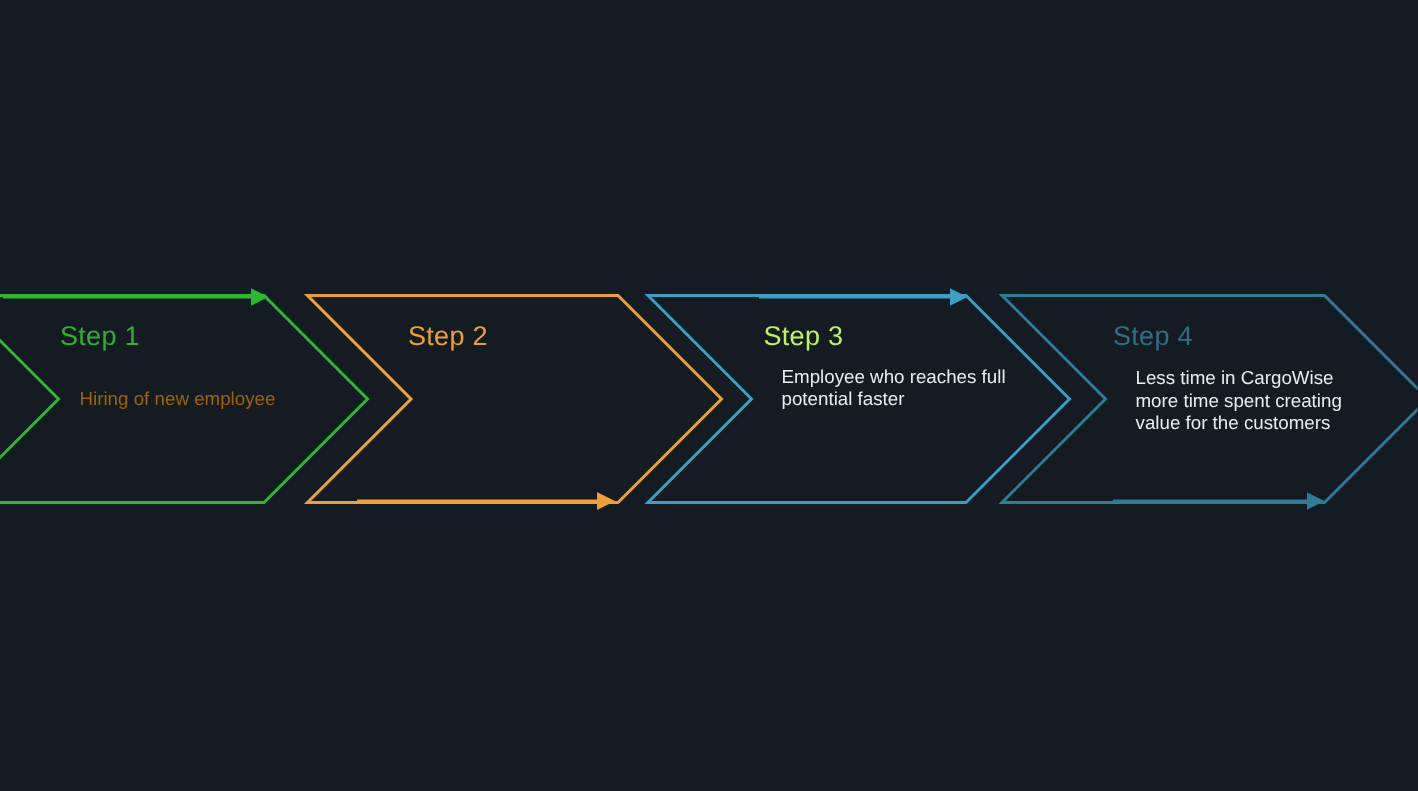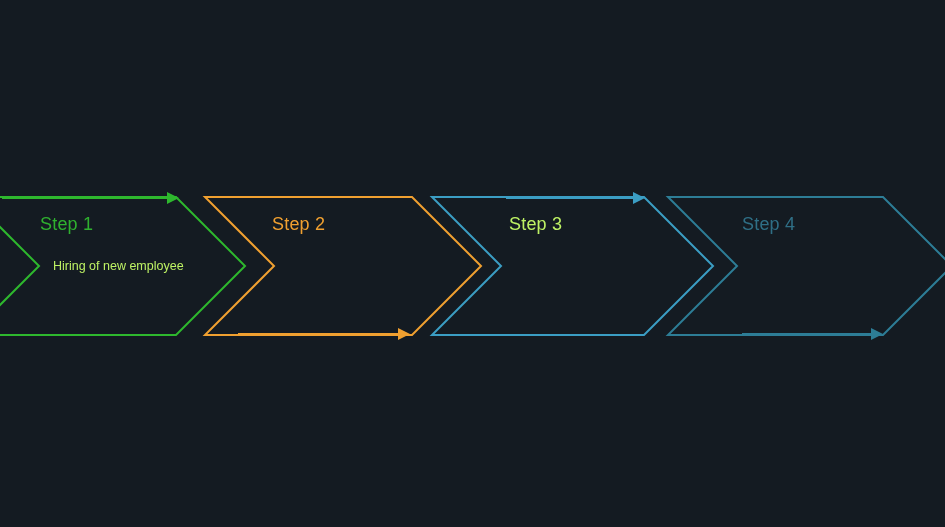--- a/index.html
+++ b/index.html
@@ -94,21 +94,26 @@
     </g>
 
     <g>
       <path d="M -30,197 L 176,197 L 245,266 L 176,335 L -30,335 L 39,266 Z" fill="none" stroke="#2eb82e" stroke-width="2" stroke-linejoin="miter" stroke-linecap="square"></path>
       <line x1="2" y1="198" x2="168" y2="198" stroke="#2eb82e" stroke-width="2" marker-end="url(#arrow-green)"></line>
     </g>
 
   </svg>
 
   <div class="step-label s1-label" style="color: rgb(47, 177, 47);">Step 1</div>
-  <div class="step-desc s1-desc" style="color: #bef264;">Hiring of new employee</div>
+  <div class="step-desc s1-desc" style="color: #a16207;">Hiring of new employee</div>
 
   <div class="step-label s2-label" style="color: rgb(240, 160, 48);">Step 2</div>
 
   <div class="step-label s3-label" style="color: #bef264;">Step 3</div>
+  <div class="step-desc s3-desc" style="color: rgb(233, 237, 240);">Employee who reaches full
+potential faster</div>
 
   <div class="step-label s4-label" style="color: rgb(47, 111, 134);">Step 4</div>
+  <div class="step-desc s4-desc" style="color: rgb(233, 237, 240);">Less time in CargoWise
+more time spent creating
+value for the customers</div>
 
 </div>
 
 </body></html>

